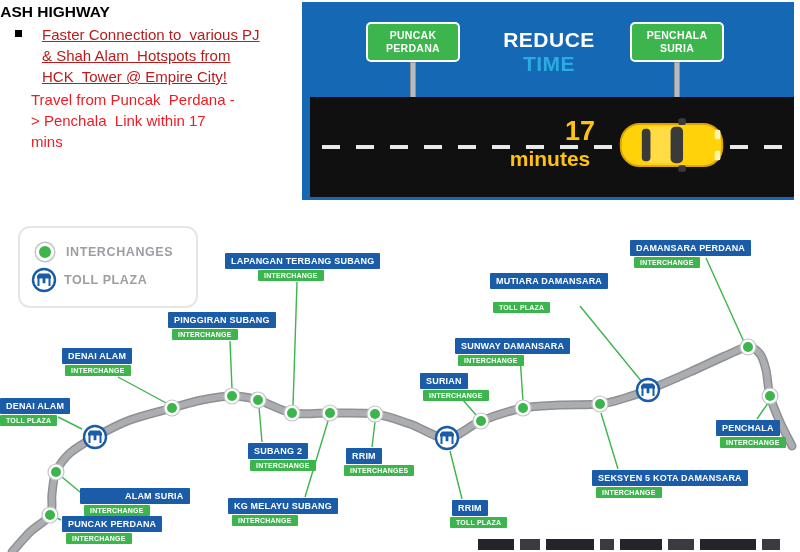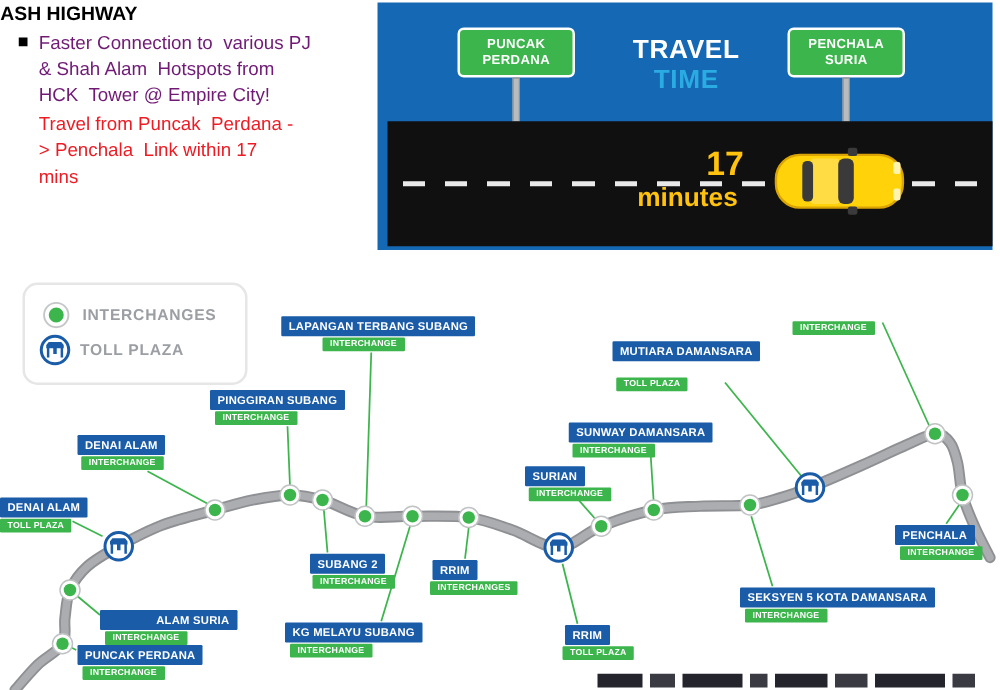--- a/index.html
+++ b/index.html
@@ -4,21 +4,21 @@
 <style>
   html,body{margin:0;padding:0;}
   body{width:800px;height:552px;background:#fff;font-family:"Liberation Sans",sans-serif;overflow:hidden;}
   #stage{position:relative;width:800px;height:552px;background:#fff;overflow:hidden;}
 
   
   .intro{position:absolute;left:-11px;top:3px;width:310px;}
   .intro h1{margin:0 0 3px 0;font-size:15.5px;font-weight:bold;color:#000;}
   .bullet-row{display:flex;margin-left:26px;}
   .bullet{flex:0 0 auto;width:7px;height:7px;background:#000;margin-top:6px;}
-  .black-text{margin:0 0 0 9px;font-size:15px;line-height:21px;color:#701a75;white-space:pre-wrap;}
+  .black-text{margin:0 0 0 20px;font-size:15px;line-height:21px;color:#b91c1c;white-space:pre-wrap;text-decoration:underline;}
   .red-text{margin:2px 0 0 42px;font-size:15px;line-height:21px;color:#ed1c24;white-space:pre-wrap;}
 
   
   .banner{position:absolute;left:302px;top:2px;width:492px;height:198px;background:#1568b3;}
   .sign{position:absolute;top:20px;width:94px;height:40px;background:#3cb54c;border:2px solid #fff;border-radius:5px;
         display:flex;align-items:center;justify-content:center;text-align:center;
         color:#fff;font-weight:bold;font-size:10.5px;line-height:1.2;letter-spacing:.3px;box-sizing:border-box;}
   .sign-left{left:64px;}
   .sign-right{left:328px;}
   .post{position:absolute;top:60px;width:6px;height:36px;background:#b9bcbf;border:1px solid #8f9396;box-sizing:border-box;}
@@ -76,21 +76,21 @@
     <div class="sign sign-left">
       <span>PUNCAK PERDANA</span>
     </div>
     <div class="sign sign-right">
       <span>PENCHALA SURIA</span>
     </div>
     <div class="post post-left"></div>
     <div class="post post-right"></div>
 
     <div class="headline">
-      <div>TRAVEL</div>
+      <div>REDUCE</div>
       <div class="accent">TIME</div>
     </div>
 
     <div class="road">
       <div class="lane-dash"></div>
       <div class="time">
         <span class="t17">17</span>
         <span class="tmin">minutes</span>
       </div>
       <svg class="car" viewBox="0 0 120 64">
@@ -213,20 +213,21 @@
         <div class="st-label" style="left: 452px; top: 290px;">RRIM</div>
         <div class="st-tag" style="left: 450px; top: 307px;">TOLL PLAZA</div>
         <div class="st-label" style="left: 420px; top: 163px;">SURIAN</div>
         <div class="st-tag" style="left: 423px; top: 180px;">INTERCHANGE</div>
         <div class="st-label" style="left: 455px; top: 128px;">SUNWAY DAMANSARA</div>
         <div class="st-tag" style="left: 458px; top: 145px;">INTERCHANGE</div>
         <div class="st-label" style="left: 490px; top: 63px;">MUTIARA DAMANSARA</div>
         <div class="st-tag" style="left: 493px; top: 92px;">TOLL PLAZA</div>
         <div class="st-label" style="left: 592px; top: 260px;">SEKSYEN 5 KOTA DAMANSARA</div>
         <div class="st-tag" style="left: 596px; top: 277px;">INTERCHANGE</div>
+        <div class="st-label" style="left: 630px; top: 30px;">DAMANSARA PERDANA</div>
         <div class="st-tag" style="left: 634px; top: 47px;">INTERCHANGE</div>
         <div class="st-label" style="left: 716px; top: 210px;">PENCHALA</div>
         <div class="st-tag" style="left: 720px; top: 227px;">INTERCHANGE</div>
       </div>
 
     <div class="legend">
       <div class="legend-row">
         <span class="legend-node"></span>
         <span class="legend-text">INTERCHANGES</span>
       </div>

